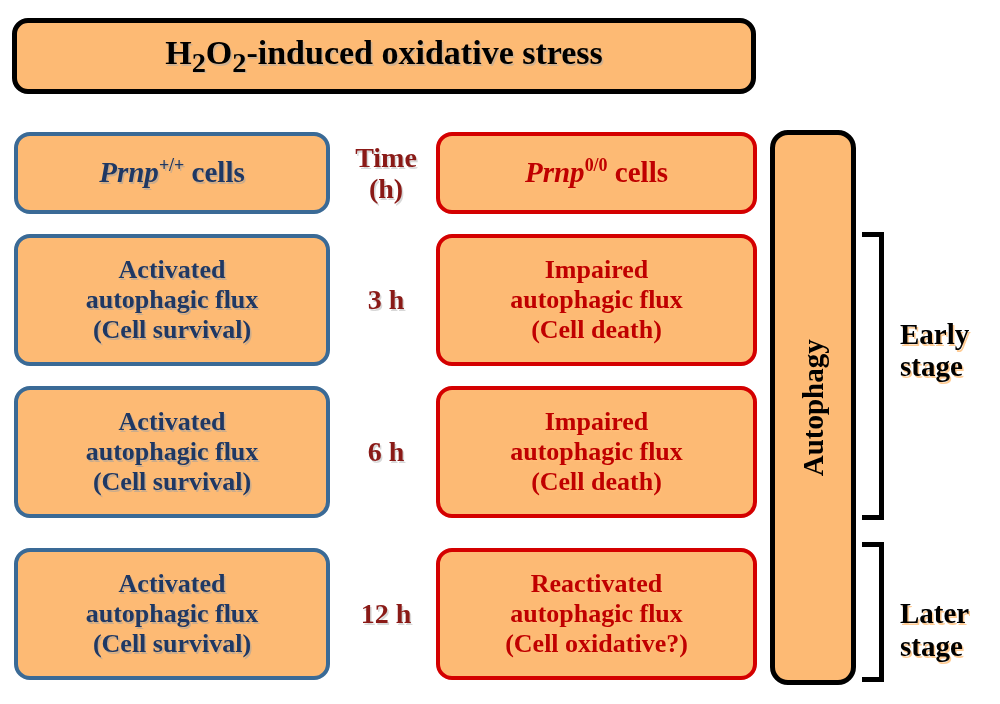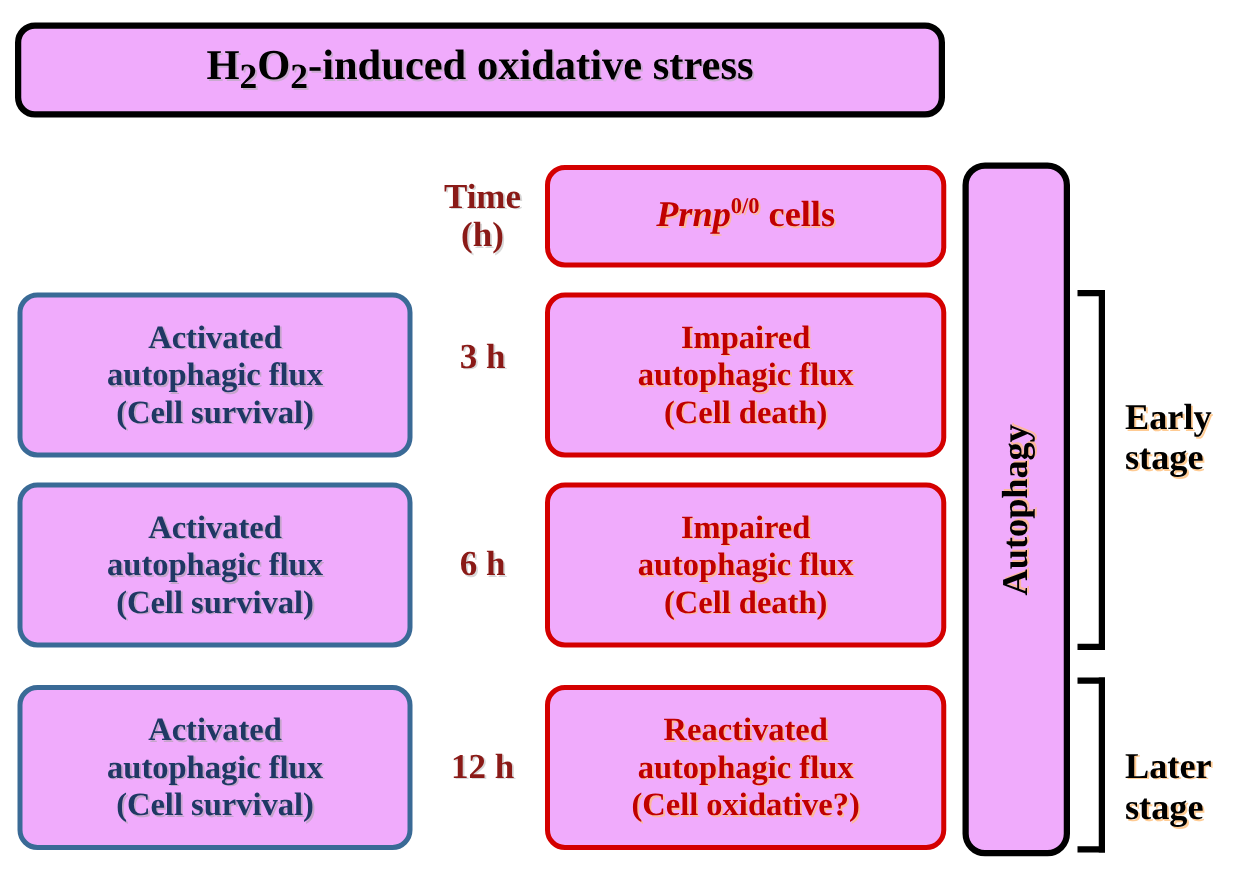--- a/index.html
+++ b/index.html
@@ -19,21 +19,21 @@
   }
 
   
   .box {
     position: absolute;
     box-sizing: border-box;
     display: flex;
     align-items: center;
     justify-content: center;
     text-align: right;
-    background: #f0abfc;
+    background: #fdba74;
     line-height: 1.16;
   }
 
   .box-title {
     border: 5px solid #000000;
     border-radius: 16px;
     font-weight: bold;
     font-size: 34px;
     color: #000000;
     text-shadow: 1.5px 1.5px 0 rgba(170,170,170,0.55);
@@ -124,39 +124,44 @@
 <body>
 
 <div id="canvas">
 
   <div class="box box-title" style="left:12px; top:18px; width:744px; height:76px;">
     <span>
       <span>H</span><sub>2</sub><span>O</span><sub>2</sub><span>-induced oxidative stress</span>
     </span>
   </div>
 
+  <div class="box box-blue header-text" style="left:14px; top:132px; width:316px; height:82px;">
+    <span>
+      <i>Prnp</i><span class="sup">+/+</span><span> cells</span>
+    </span>
+  </div>
 
   <div class="time-label" style="left:340px; top:132px; width:92px; height:82px; flex-direction:column;">
     <span>Time</span>
     <span>(h)</span>
   </div>
 
   <div class="box box-red header-text" style="left:436px; top:132px; width:321px; height:82px;">
     <span>
       <i>Prnp</i><span class="sup">0/0</span><span> cells</span>
     </span>
   </div>
 
   <div class="box box-blue cell-text" style="left:14px; top:234px; width:316px; height:132px; flex-direction:column;">
     <span>Activated</span>
     <span>autophagic flux</span>
     <span>(Cell survival)</span>
   </div>
 
-  <div class="time-label" style="left:340px; top:220px; width:92px; height:132px;">3 h</div>
+  <div class="time-label" style="left:340px; top:234px; width:92px; height:132px;">3 h</div>
 
   <div class="box box-red cell-text" style="left:436px; top:234px; width:321px; height:132px; flex-direction:column;">
     <span>Impaired</span>
     <span>autophagic flux</span>
     <span>(Cell death)</span>
   </div>
 
   <div class="box box-blue cell-text" style="left:14px; top:386px; width:316px; height:132px; flex-direction:column;">
     <span>Activated</span>
     <span>autophagic flux</span>

